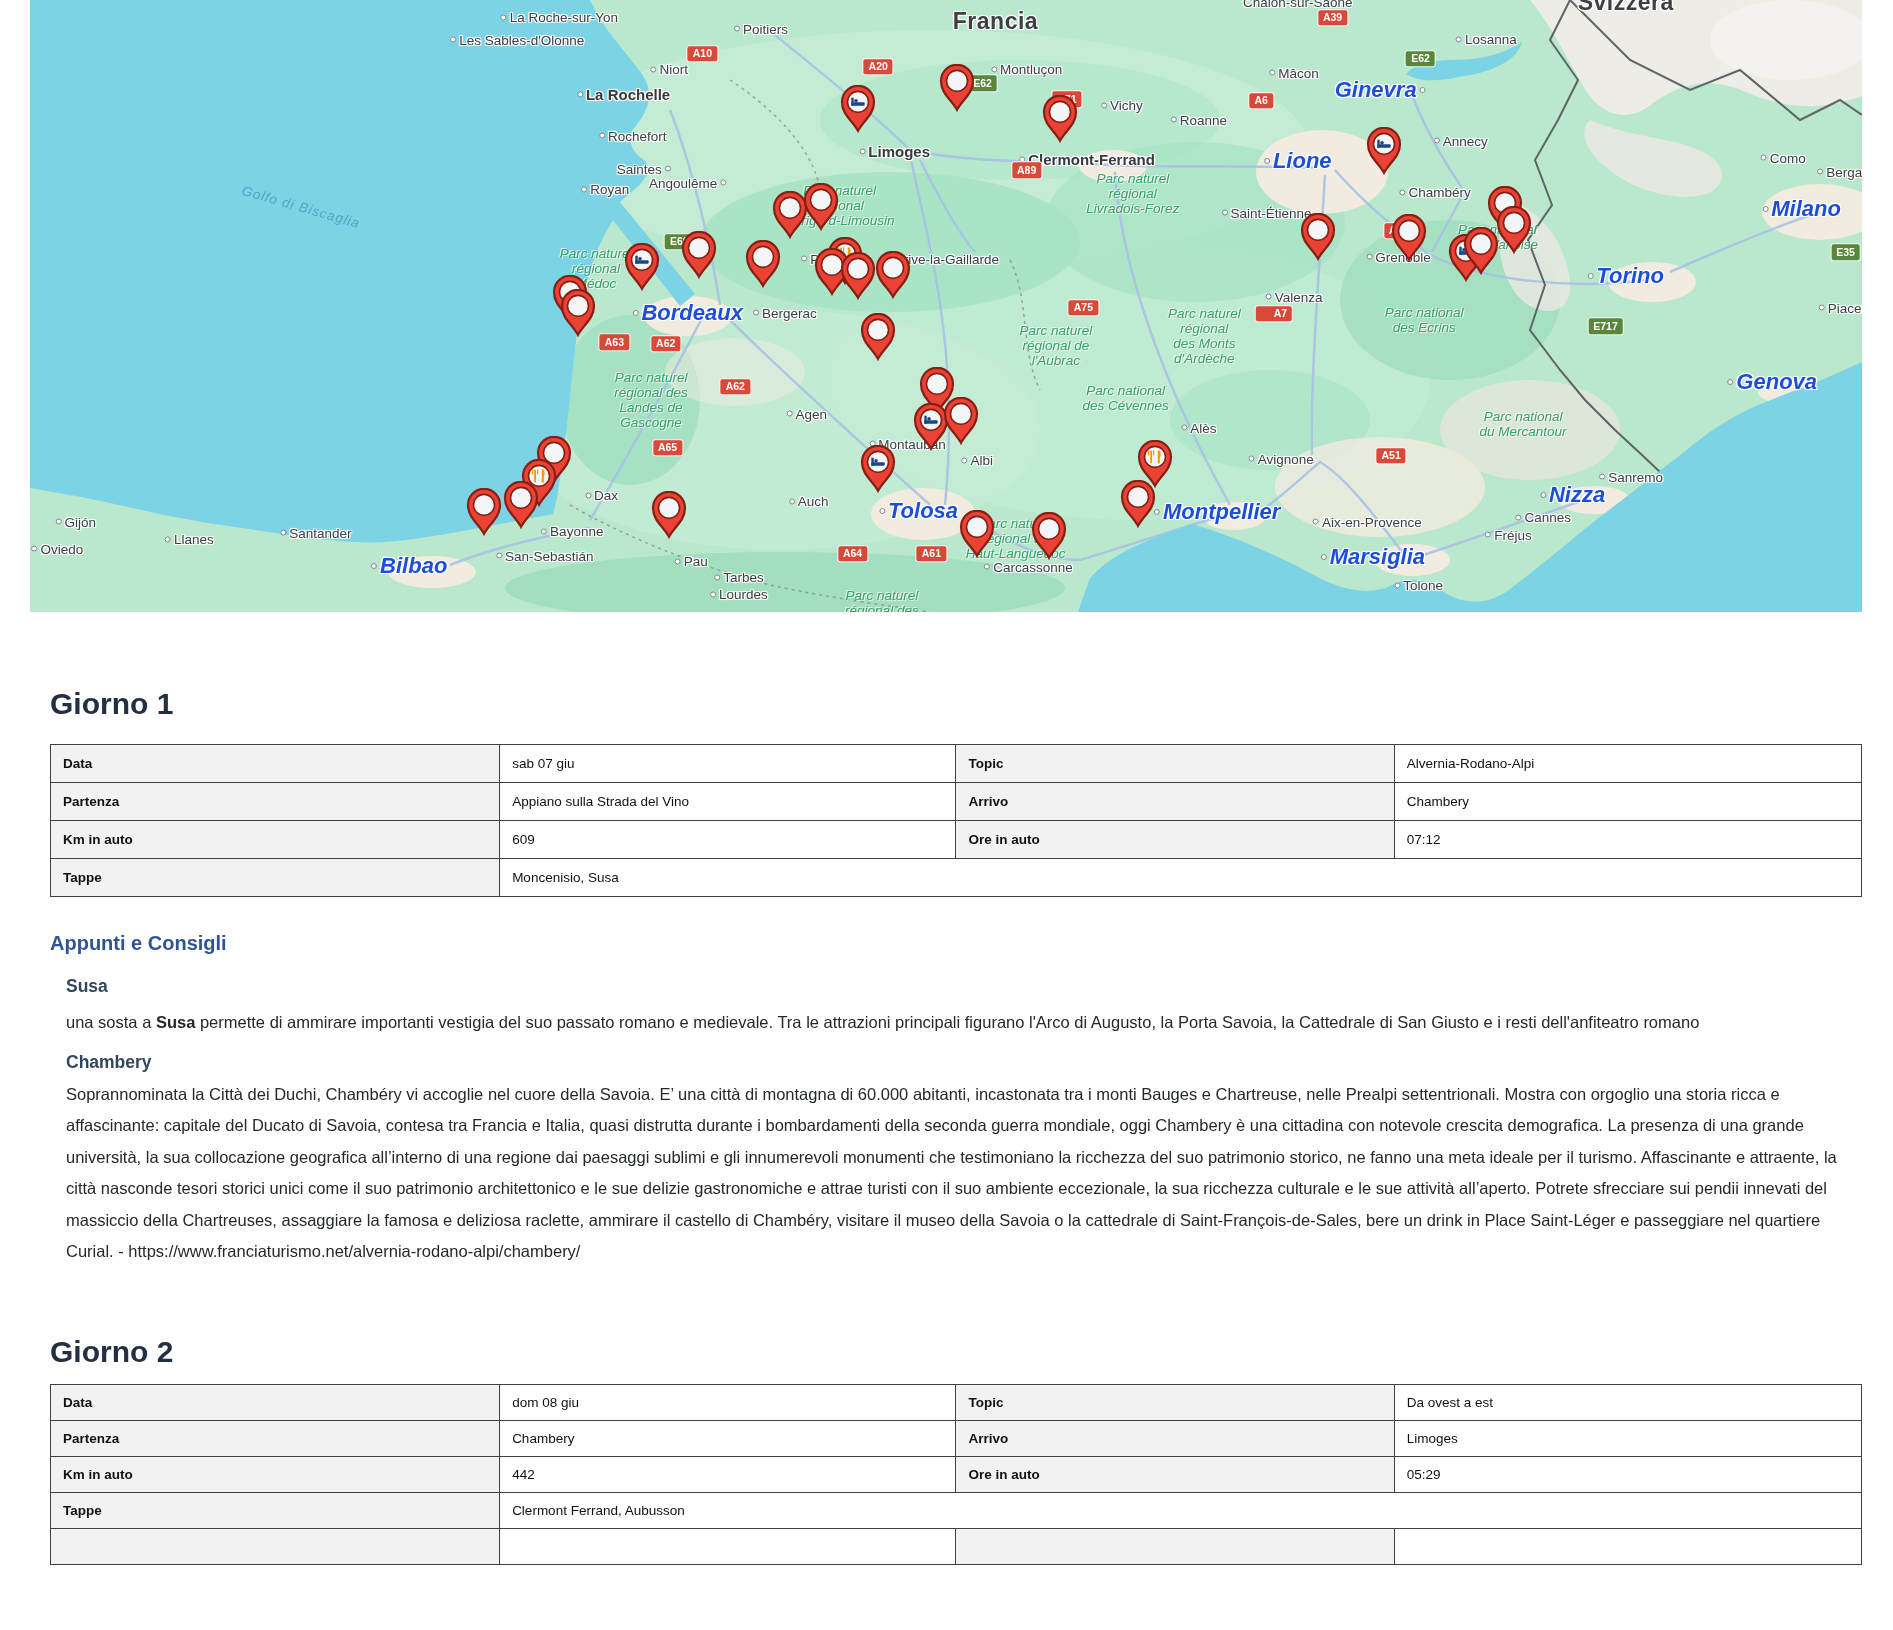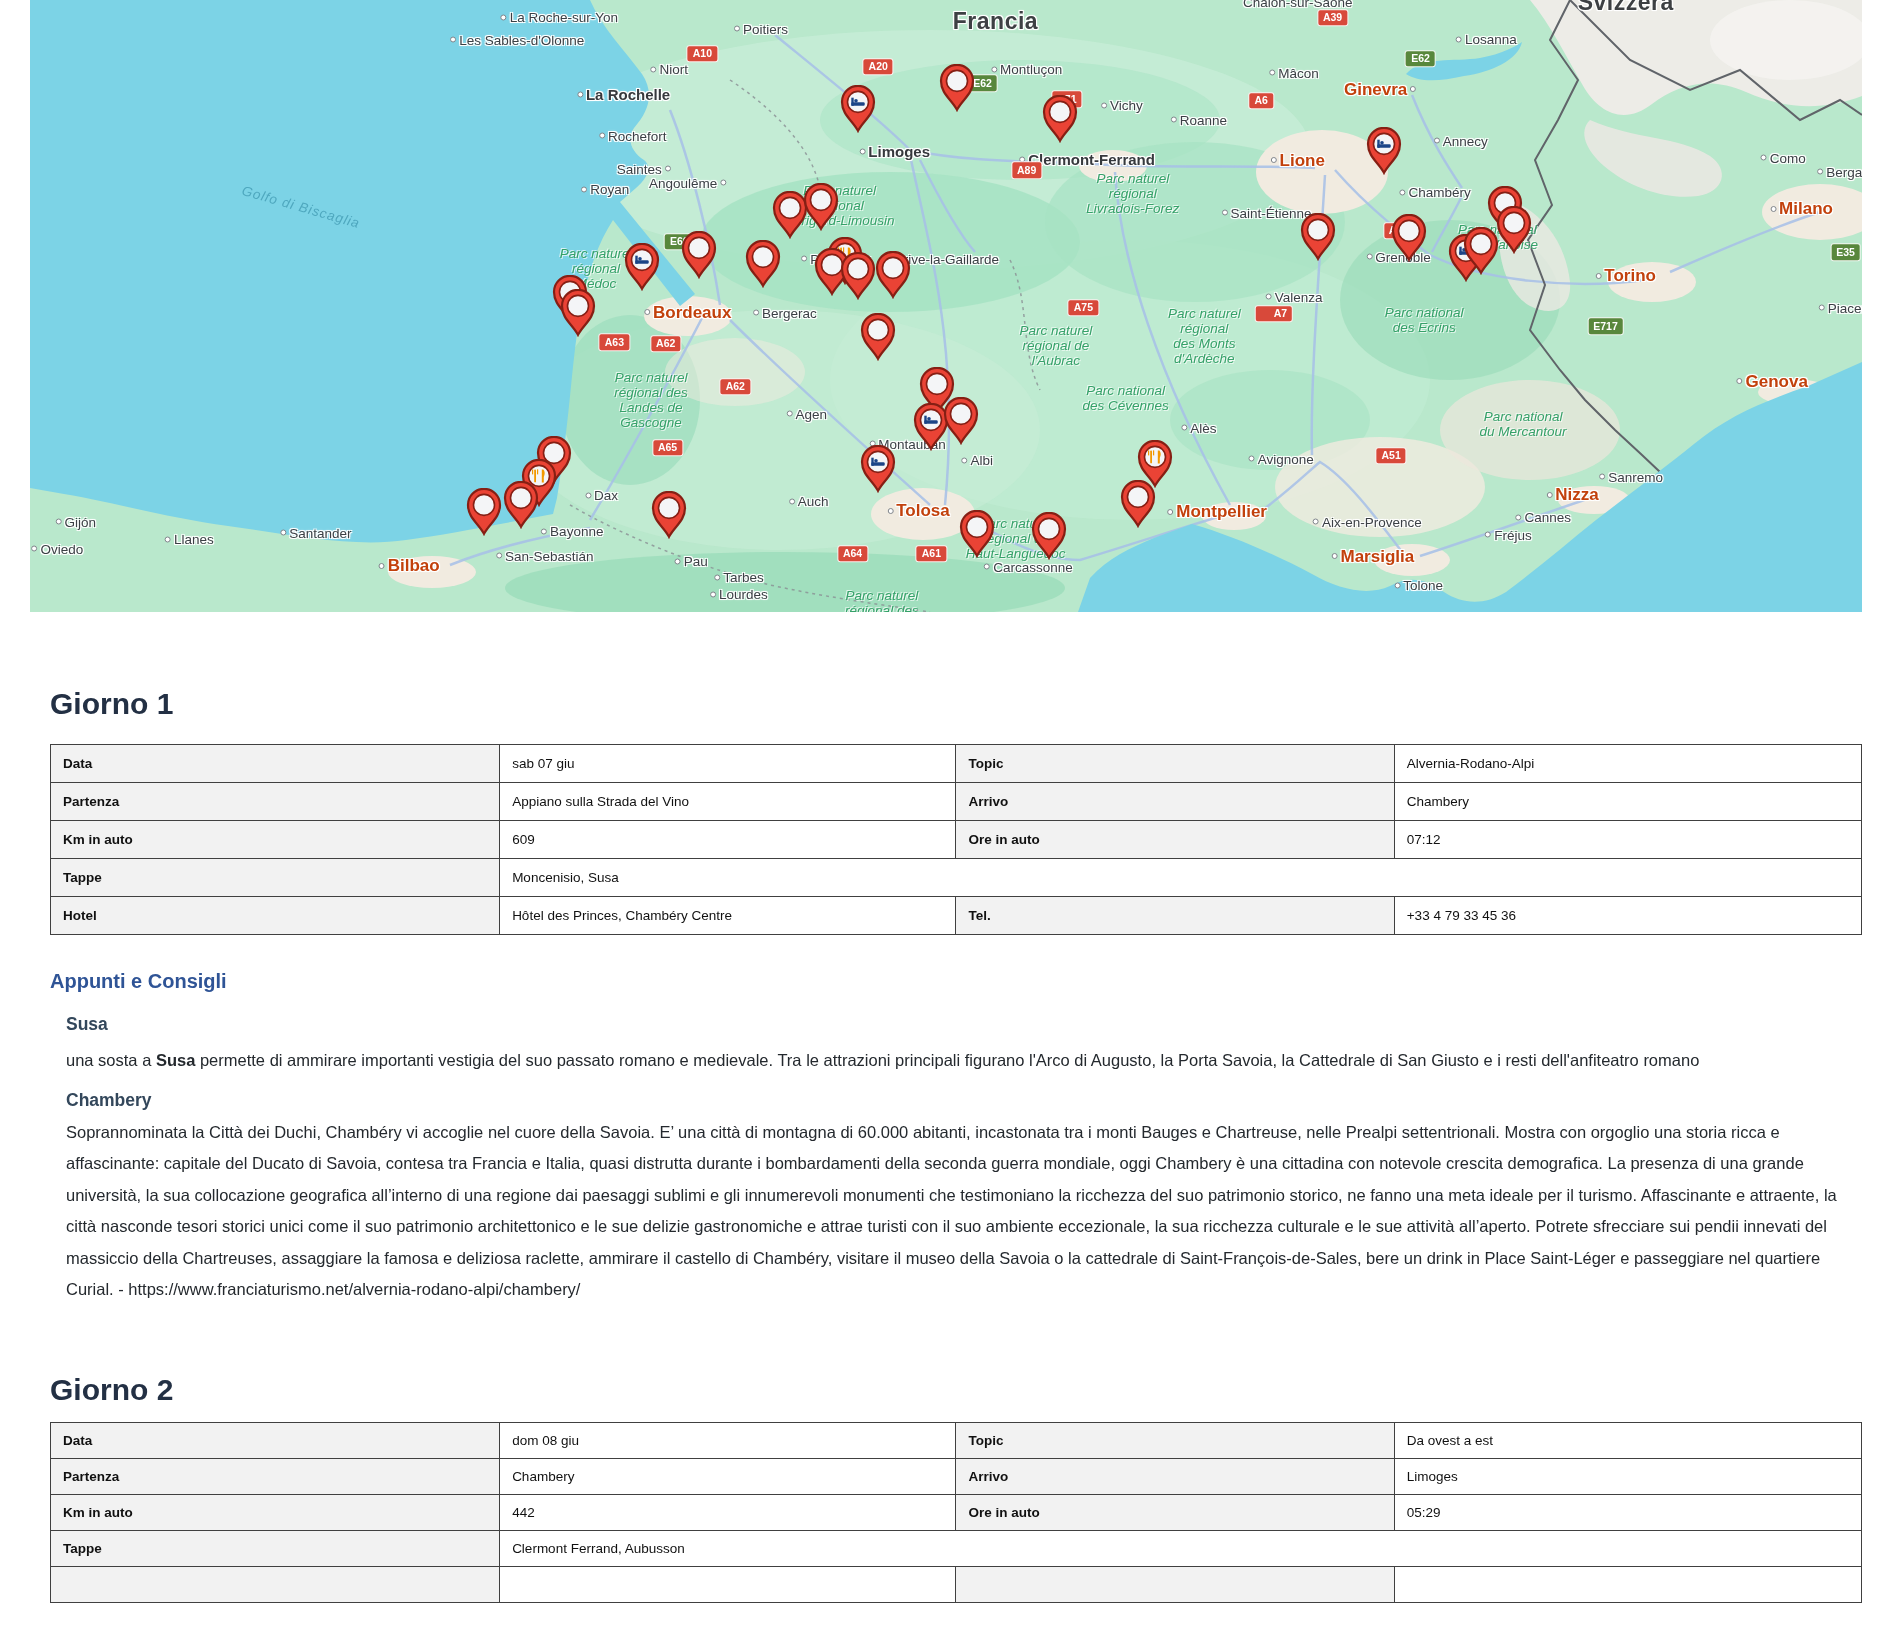--- a/index.html
+++ b/index.html
@@ -13,21 +13,21 @@
     position:relative; margin-left:30px; width:1832px; height:612px;
     overflow:hidden; background:#b9e8cc;
   }
   .map svg.base { position:absolute; inset:0; width:100%; height:100%; }
   .map-label {
     position:absolute; transform:translate(-50%,-50%); white-space:nowrap;
     font-size:13.5px; font-weight:500; color:#3b4045; z-index:4;
     text-shadow:-1px -1px 0 #fff,1px -1px 0 #fff,-1px 1px 0 #fff,1px 1px 0 #fff,0 0 3px #fff;
   }
   .map-label.md { font-size:15px; font-weight:700; color:#36393d; }
-  .map-label.lg { font-size:17px; font-weight:700; color:#c2410c; }
+  .map-label.lg { font-size:22px; font-weight:700; color:#1d4ed8;font-style:italic; }
   .map-label.co { font-size:23px; font-weight:700; color:#3d4043; letter-spacing:.5px; }
   .map-label .dot {
     display:inline-block; width:6px; height:6px; border:1.5px solid #80858b;
     border-radius:50%; background:#fff; vertical-align:middle; margin:0 3px 2px 0;
   }
   .map-label .dot.r { margin:0 0 2px 3px; }
   .park {
     position:absolute; transform:translate(-50%,-50%); text-align:center;
     font-size:13.5px; font-style:italic; font-weight:500; color:#36a169;
     line-height:15px; z-index:3; white-space:nowrap;
@@ -447,26 +447,20 @@
       <tr>
         <td class="lbl">Km in auto</td>
         <td class="val">609</td>
         <td class="lbl">Ore in auto</td>
         <td class="val">07:12</td>
       </tr>
       <tr>
         <td class="lbl">Tappe</td>
         <td class="val" colspan="3">Moncenisio, Susa</td>
       </tr>
-      <tr>
-        <td class="lbl">Hotel</td>
-        <td class="val">Hôtel des Princes, Chambéry Centre</td>
-        <td class="lbl">Tel.</td>
-        <td class="val">+33 4 79 33 45 36</td>
-      </tr>
     </tbody>
 </table>
 
 <h2 class="notes-title">Appunti e Consigli</h2>
 <h3 class="sub">Susa</h3>
 <p class="body-text"><span>una sosta a </span><b>Susa</b><span> permette di ammirare importanti vestigia del suo passato romano e medievale. Tra le attrazioni principali figurano l'Arco di Augusto, la Porta Savoia, la Cattedrale di San Giusto e i resti dell'anfiteatro romano</span></p>
 <h3 class="sub ch">Chambery</h3>
 <p class="body-text ch">Soprannominata la Città dei Duchi, Chambéry vi accoglie nel cuore della Savoia. E’ una città di montagna di 60.000 abitanti, incastonata tra i monti Bauges e Chartreuse, nelle Prealpi settentrionali. Mostra con orgoglio una storia ricca e affascinante: capitale del Ducato di Savoia, contesa tra Francia e Italia, quasi distrutta durante i bombardamenti della seconda guerra mondiale, oggi Chambery è una cittadina con notevole crescita demografica. La presenza di una grande università, la sua collocazione geografica all’interno di una regione dai paesaggi sublimi e gli innumerevoli monumenti che testimoniano la ricchezza del suo patrimonio storico, ne fanno una meta ideale per il turismo. Affascinante e attraente, la città nasconde tesori storici unici come il suo patrimonio architettonico e le sue delizie gastronomiche e attrae turisti con il suo ambiente eccezionale, la sua ricchezza culturale e le sue attività all’aperto. Potrete sfrecciare sui pendii innevati del massiccio della Chartreuses, assaggiare la famosa e deliziosa raclette, ammirare il castello di Chambéry, visitare il museo della Savoia o la cattedrale di Saint-François-de-Sales, bere un drink in Place Saint-Léger e passeggiare nel quartiere Curial. - https://www.franciaturismo.net/alvernia-rodano-alpi/chambery/</p>
 
 <h1 class="day-title g2">Giorno 2</h1>

